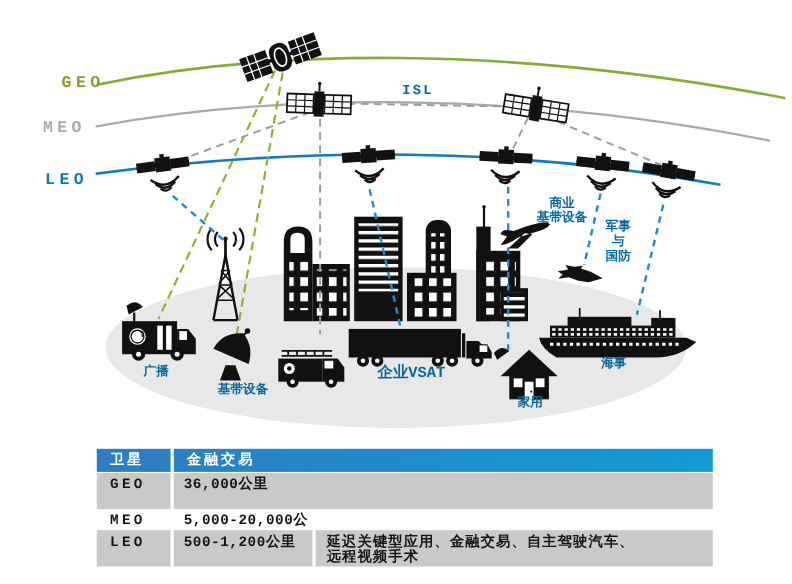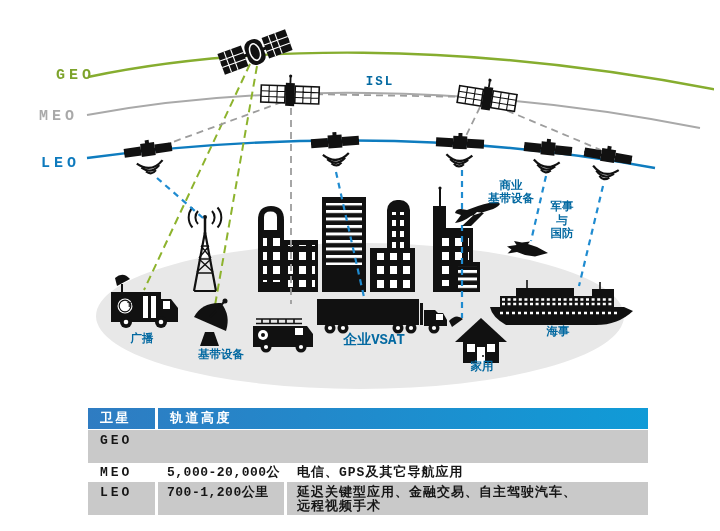--- a/index.html
+++ b/index.html
@@ -252,31 +252,31 @@
 <div class="dlbl aero">商业
 基带设备</div>
 <div class="dlbl military">军事
 与
 国防</div>
 <div class="dlbl tvlogo">TV</div>
 
 <div class="tbl">
   <div class="tr th">
     <div class="c c1">卫星</div>
-    <div class="c c2">轨道高度</div>
+    <div class="c c2">金融交易</div>
   </div>
   <div class="tr r0">
     <div class="c c1">GEO</div>
+    <div class="c c2">36,000公里</div>
   </div>
   <div class="tr r1">
     <div class="c c1">MEO</div>
     <div class="c c2">5,000-20,000公里</div>
-    <div class="c c3">电信、GPS及其它导航应用</div>
   </div>
   <div class="tr r2">
     <div class="c c1">LEO</div>
-    <div class="c c2">700-1,200公里</div>
+    <div class="c c2">500-1,200公里</div>
     <div class="c c3">延迟关键型应用、金融交易、自主驾驶汽车、
 远程视频手术</div>
   </div>
 </div>
 
 </div>
 
 </body></html>

